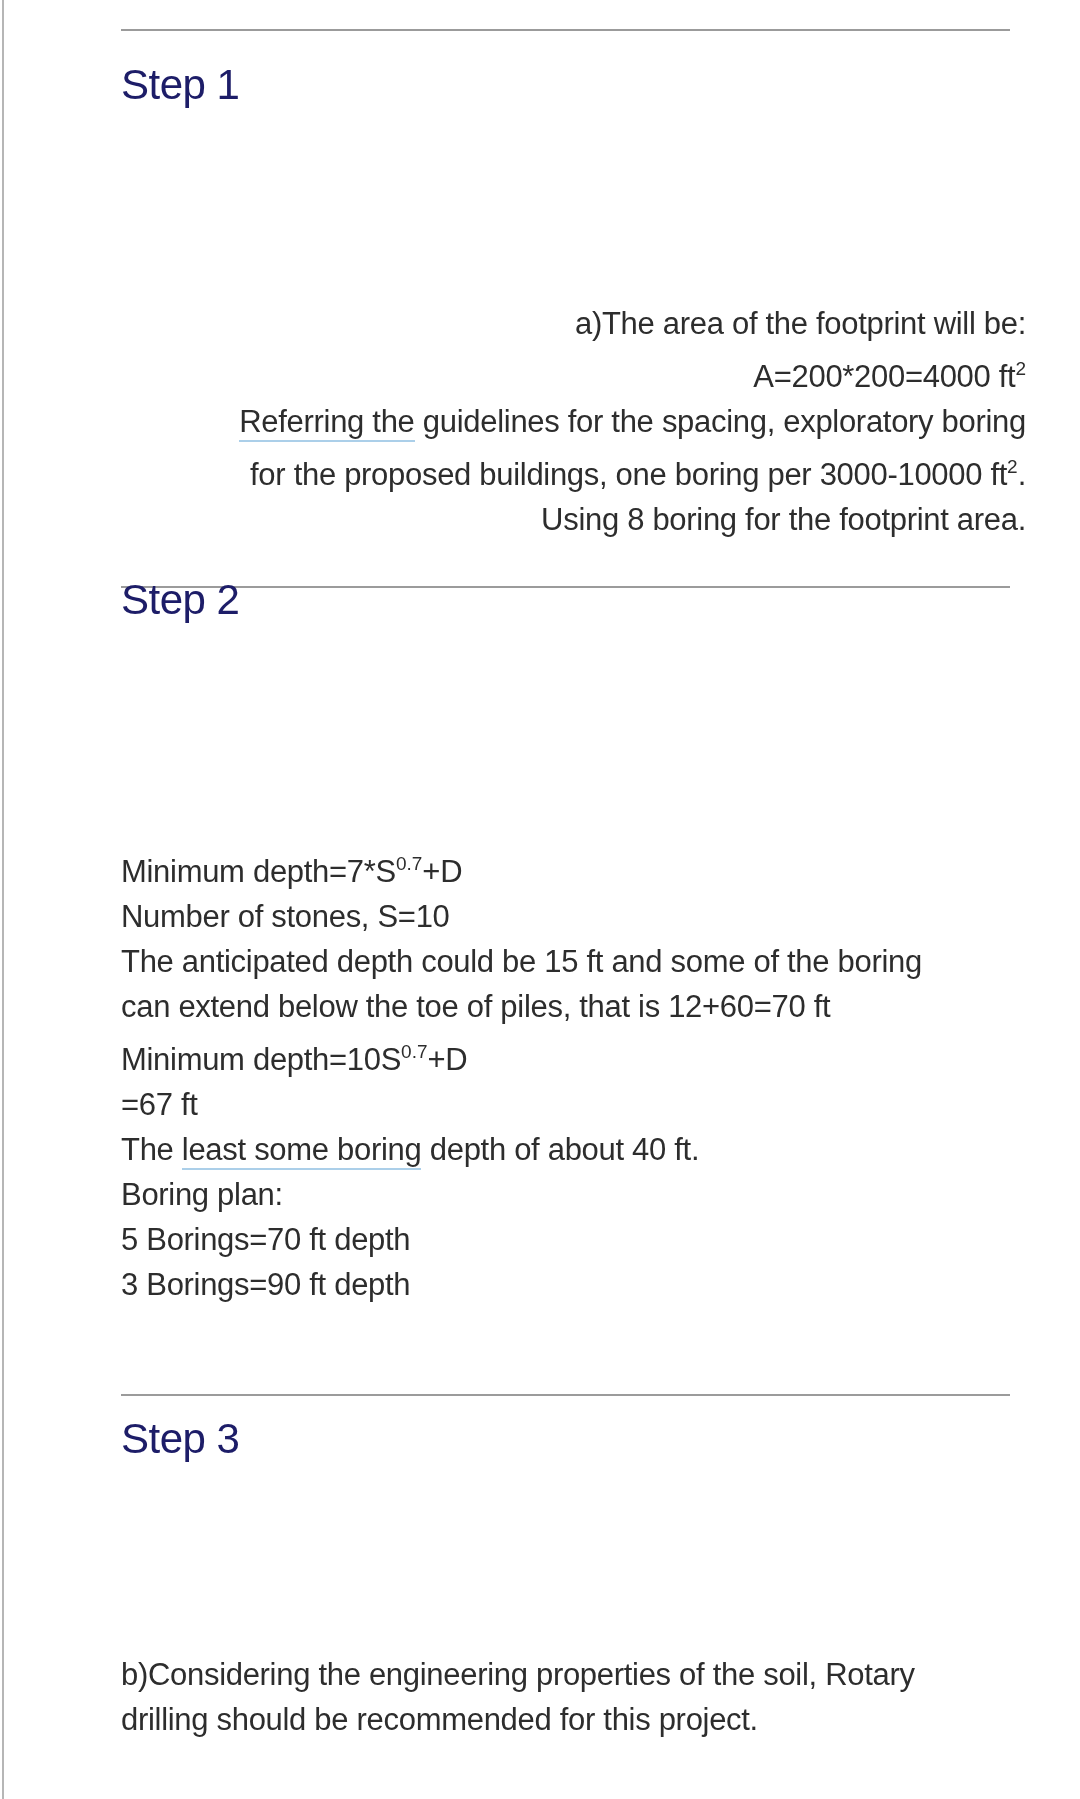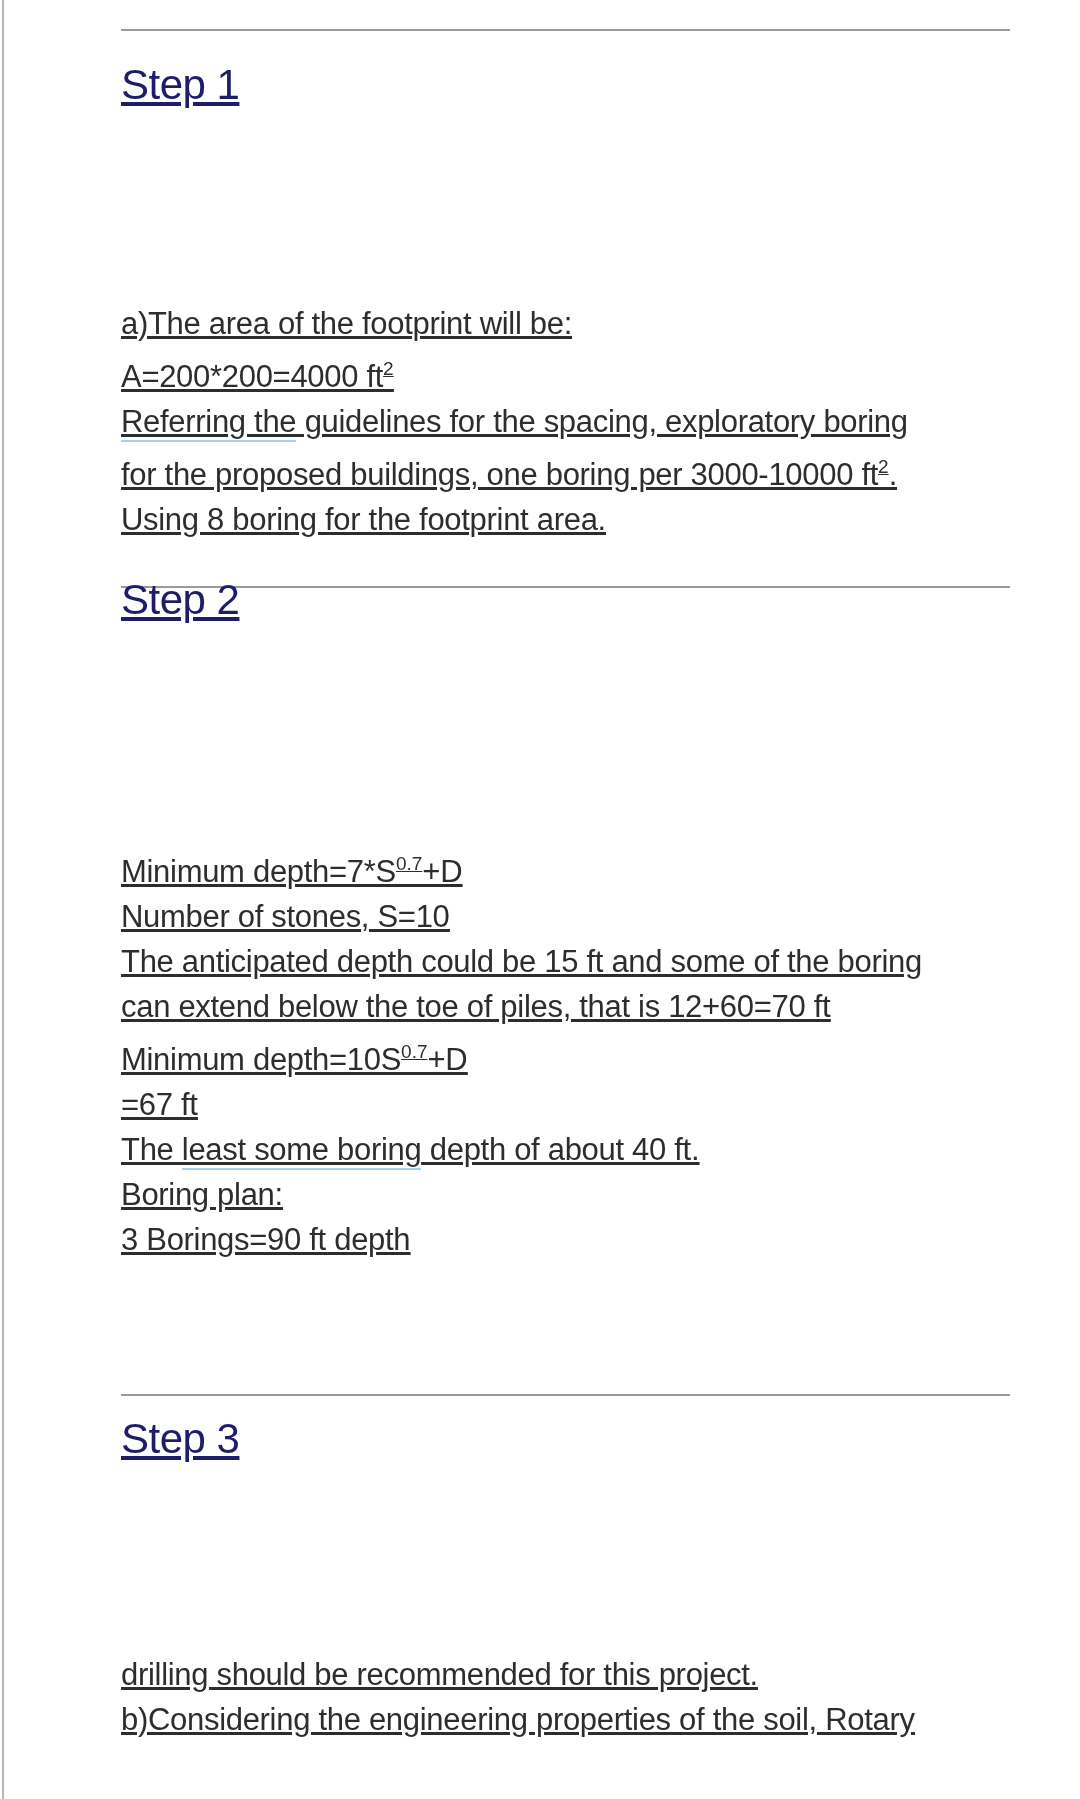--- a/index.html
+++ b/index.html
@@ -3,21 +3,21 @@
 <meta charset="utf-8">
 <style>
   :root {
     --heading-color: #1d1d68;
     --body-color: #2d2d2d;
     --divider-color: #9b9b9b;
     --underline-color: #abcfe9;
     --edge-line-color: #b6b6b6;
     --page-bg: #ffffff;
   }
-  * { margin: 0; padding: 0; box-sizing: border-box; text-decoration: underline; }
+  * { margin: 0; padding: 0; box-sizing: border-box; }
   html, body { background: var(--page-bg); }
   .page {
     position: relative;
     width: 1080px;
     height: 1799px;
     background: var(--page-bg);
     overflow: hidden;
     font-family: "Liberation Sans", "DejaVu Sans", sans-serif;
   }
   .edge-line {
@@ -62,21 +62,21 @@
     letter-spacing: 0;
   }
   .underlined {
     border-bottom: 2px solid var(--underline-color);
     padding-bottom: 1px;
     margin-top: 12px;
   }
   
   #divider-1 { top: 29px; }
   #heading-1 { top: 61px; }
-  #body-1    { top: 301px; }
+  #body-1    { top: 301px; text-align: right; }
   #divider-2 { top: 586px; }
   #heading-2 { top: 576px; }
   #body-2    { top: 841px; }
   #divider-3 { top: 1394px; }
   #heading-3 { top: 1415px; }
   #body-3    { top: 1652px; }
 </style>
 </head>
 <body>
 
@@ -97,22 +97,23 @@
   <div class="step-heading" id="heading-2">Step 2</div>
   <div class="step-body" id="body-2">
       <div class="text-line"><span>Minimum depth=7*S</span><span class="sup">0.7</span><span>+D</span></div>
       <div class="text-line"><span>Number of stones, S=10</span></div>
       <div class="text-line"><span>The anticipated depth could be 15 ft and some of the boring</span></div>
       <div class="text-line"><span>can extend below the toe of piles, that is 12+60=70 ft</span></div>
       <div class="text-line"><span>Minimum depth=10S</span><span class="sup">0.7</span><span>+D</span></div>
       <div class="text-line"><span>=67 ft</span></div>
       <div class="text-line"><span>The </span><span class="underlined">least some boring</span><span> depth of about 40 ft.</span></div>
       <div class="text-line"><span>Boring plan:</span></div>
+      <div class="text-line"><span>5 Borings=70 ft depth</span></div>
       <div class="text-line"><span>3 Borings=90 ft depth</span></div>
     </div>
 
   <div class="divider" id="divider-3"></div>
   <div class="step-heading" id="heading-3">Step 3</div>
   <div class="step-body" id="body-3">
+      <div class="text-line"><span>b)Considering the engineering properties of the soil, Rotary</span></div>
       <div class="text-line"><span>drilling should be recommended for this project.</span></div>
-      <div class="text-line"><span>b)Considering the engineering properties of the soil, Rotary</span></div>
     </div>
 </div>
 
 </body></html>

